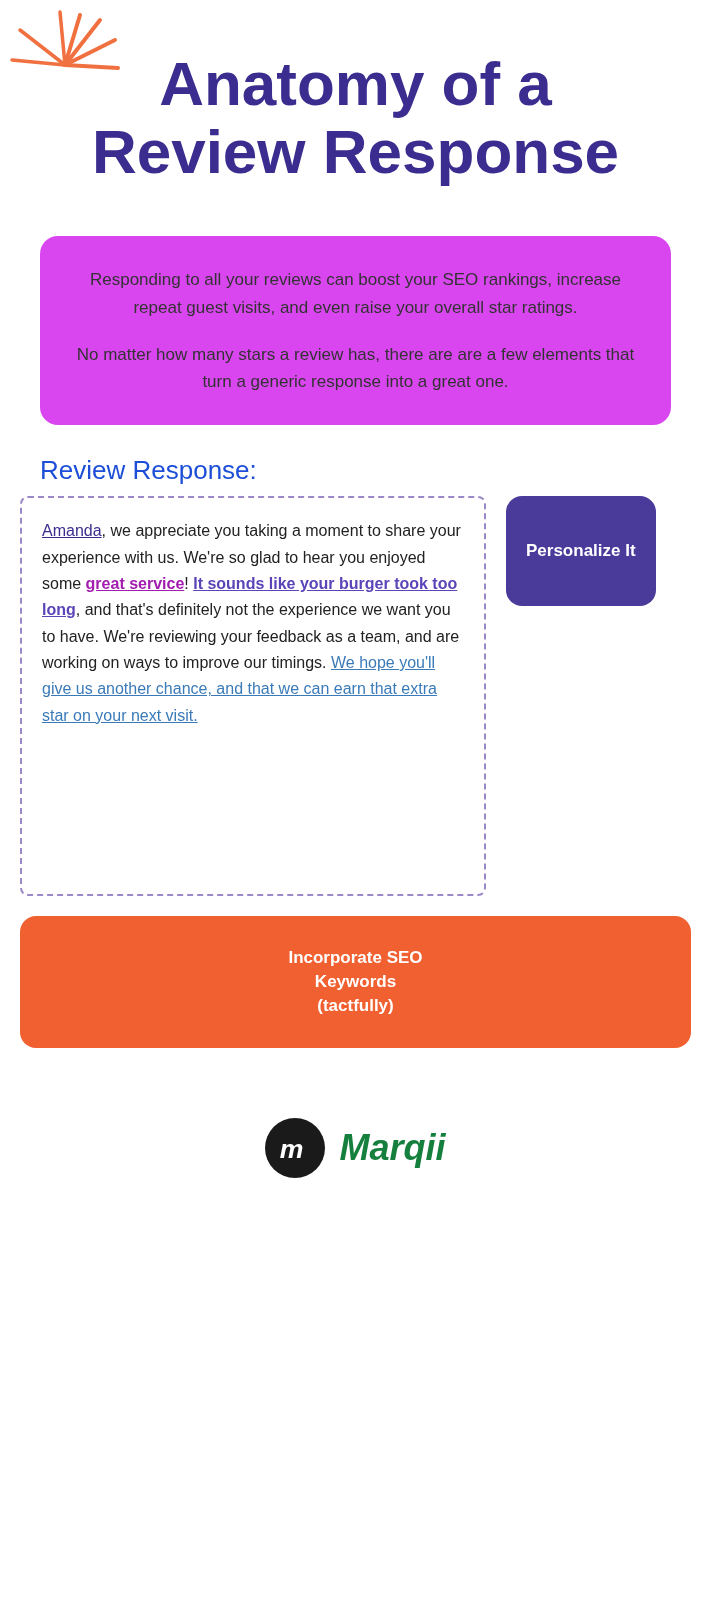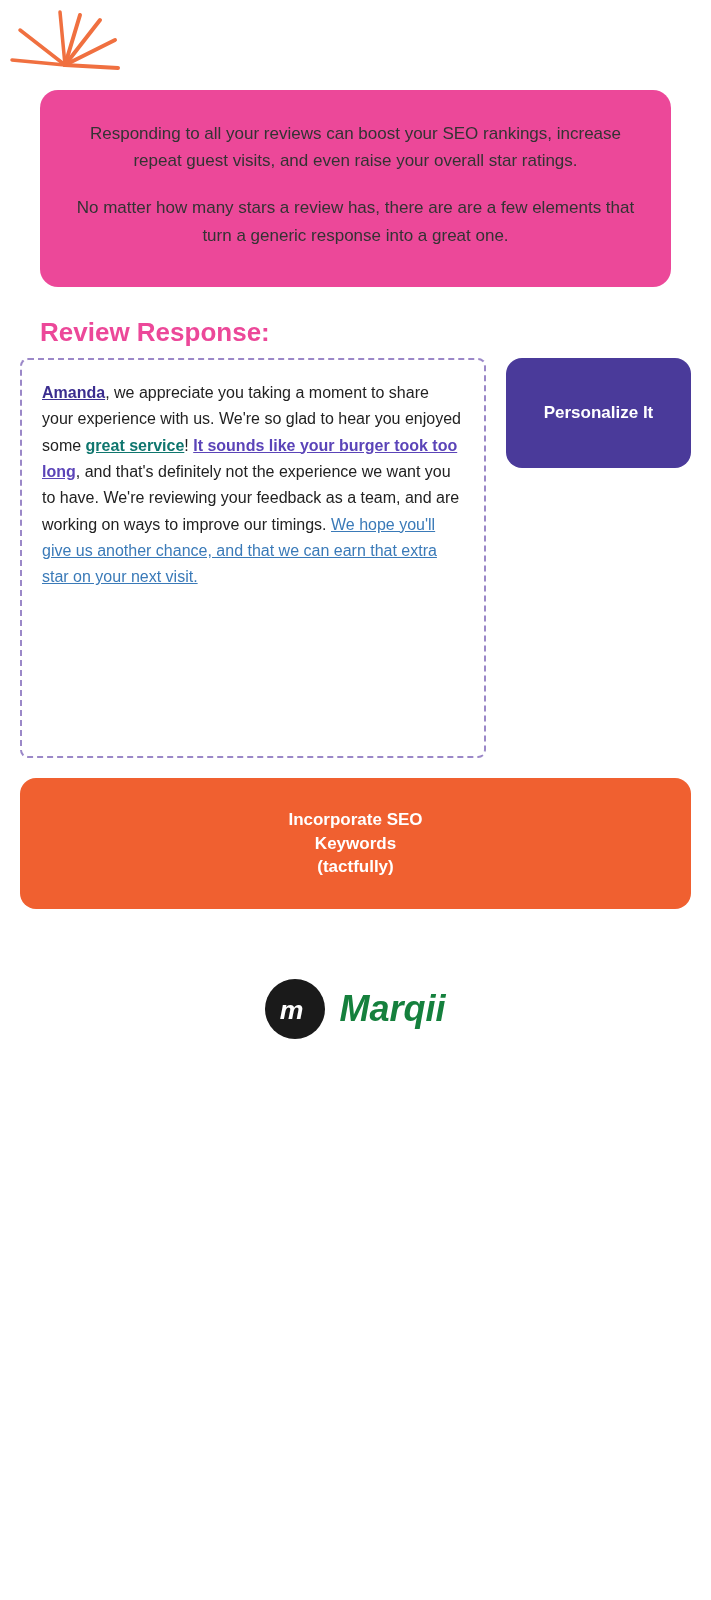--- a/index.html
+++ b/index.html
@@ -29,43 +29,43 @@
     .header-title {
       font-size: 62px;
       font-weight: 900;
       color: #3b2d8f;
       line-height: 1.1;
       padding-top: 10px;
     }
 
     
     .intro-box {
-      background: #ec4899;
+      background: #d946ef;
       border-radius: 18px;
       margin: 30px 40px;
       padding: 30px 35px;
       text-align: center;
     }
 
     .intro-box p {
       color: #333;
       font-size: 17px;
       line-height: 1.6;
       margin-bottom: 20px;
     }
 
     .intro-box p:last-child {
-      margin-bottom: 8px;
+      margin-bottom: 0;
     }
 
     
     .section-label {
-      color: #ec4899;
+      color: #1d4ed8;
       font-size: 26px;
-      font-weight: 700;
+      font-weight: 400;
       margin: 30px 40px 10px 40px;
     }
 
     
     .review-area {
       margin: 0 20px 20px 20px;
       display: flex;
       align-items: flex-start;
       gap: 20px;
       position: relative;
@@ -79,45 +79,45 @@
       padding: 20px;
       font-size: 16px;
       color: #222;
       line-height: 1.65;
       position: relative;
       min-height: 400px;
     }
 
     .review-text-box .name-link {
       color: #3b2d8f;
-      font-weight: bold;
+      font-weight: normal;
       text-decoration: underline;
     }
 
     .review-text-box .orange-link {
-      color: #0f766e;
+      color: #a21caf;
       font-weight: bold;
       text-decoration: underline;
     }
 
     .review-text-box .purple-link {
       color: #5b44b8;
       text-decoration: underline;
       font-weight: bold;
     }
 
     .review-text-box .blue-link {
       color: #3a7ab8;
       text-decoration: underline;
     }
 
     
     .label-boxes {
       display: flex;
-      flex-direction: column;
+      flex-direction: row;
       gap: 32px;
       width: 185px;
       flex-shrink: 0;
     }
 
     .label-box {
       border-radius: 16px;
       padding: 30px 20px;
       display: flex;
       align-items: center;
@@ -222,20 +222,24 @@
       <line x1="55" y1="55" x2="90" y2="10" stroke="#f07040" stroke-width="4" stroke-linecap="round"></line>
       <line x1="55" y1="55" x2="105" y2="30" stroke="#f07040" stroke-width="4" stroke-linecap="round"></line>
       <line x1="55" y1="55" x2="108" y2="58" stroke="#f07040" stroke-width="4" stroke-linecap="round"></line>
       <line x1="55" y1="55" x2="70" y2="5" stroke="#f07040" stroke-width="4" stroke-linecap="round"></line>
       <line x1="55" y1="55" x2="50" y2="2" stroke="#f07040" stroke-width="3.5" stroke-linecap="round"></line>
       <line x1="55" y1="55" x2="10" y2="20" stroke="#f07040" stroke-width="3.5" stroke-linecap="round"></line>
       <line x1="55" y1="55" x2="2" y2="50" stroke="#f07040" stroke-width="3.5" stroke-linecap="round"></line>
     </svg>
   </div>
 
+  <h1 class="header-title">
+    <span>Anatomy of a</span><br>
+    <span>Review Response</span>
+  </h1>
 </div>
 
 <div class="intro-box">
   <p>Responding to all your reviews can boost your SEO rankings, increase repeat guest visits, and even raise your overall star ratings.</p>
   <p>No matter how many stars a review has, there are are a few elements that turn a generic response into a great one.</p>
 </div>
 
 <div class="section-label">Review Response:</div>
 
 <div class="review-area">

